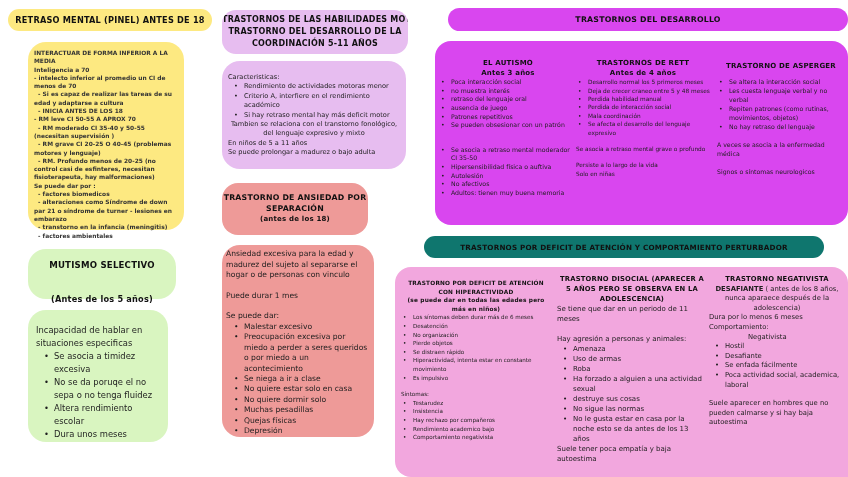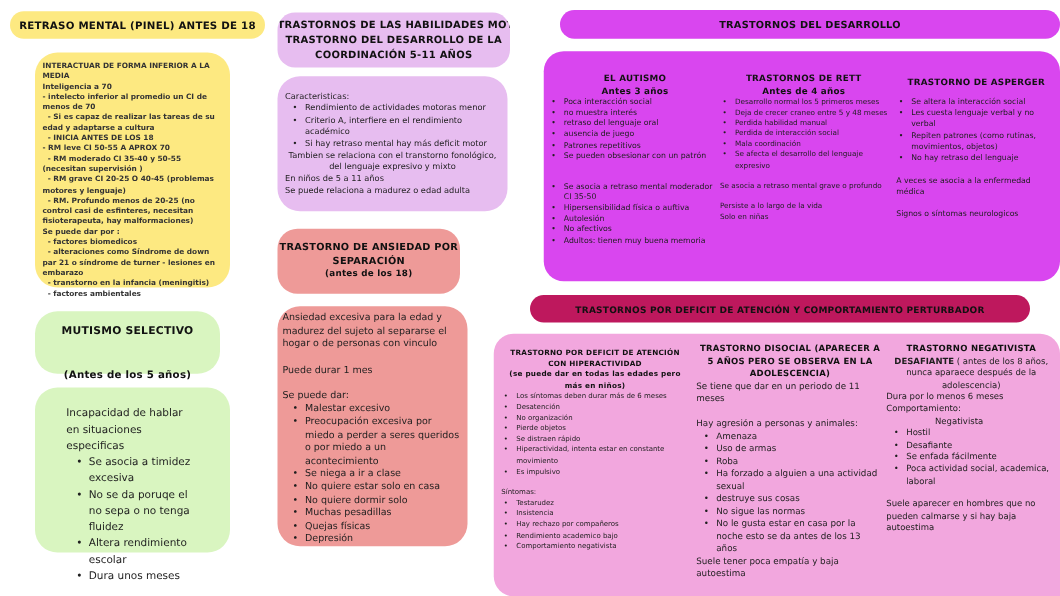--- a/index.html
+++ b/index.html
@@ -9,21 +9,21 @@
   .title { font-family: "DejaVu Sans", sans-serif; font-weight: bold; text-align: center; letter-spacing: 0.2px; color: #111; }
   ul { list-style: none; }
   ul li { position: relative; padding-left: 12px; }
   ul li::before { content: "•"; position: absolute; left: 2px; top: 0; }
   .yellow { background: #fde981; }
   .green { background: #d9f5c0; }
   .purple { background: #e7bdf0; }
   .red { background: #ee9a98; }
   .cyan { background: #d946ef; }
   .pink { background: #f2a7de; }
-  .pinkhdr { background: #be185d; }
+  .pinkhdr { background: #0f766e; }
   .t7 { font-size: 6.2px; line-height: 8.6px; }
   .t65 { font-size: 6.4px; line-height: 9.2px; }
   .t8 { font-size: 7.6px; line-height: 12px; }
   .t9 { font-size: 8.6px; line-height: 13.4px; }
   .center { text-align: center; }
 </style>
 </head>
 <body>
 
 <div class="box yellow" style="left:8px; top:9px; width:204px; height:22px; border-radius:12px; display:flex; align-items:center; justify-content:center;">
@@ -47,21 +47,21 @@
     <div style="white-space:pre-wrap;">  - transtorno en la infancia (meningitis)</div>
     <div style="white-space:pre-wrap;">  - factores ambientales</div>
   </div>
 </div>
 
 <div class="box green" style="left:28px; top:249px; width:148px; height:50px; border-radius:18px; padding-top:10px;">
   <div class="title" style="font-size:8.6px; line-height:12px;">MUTISMO SELECTIVO</div>
   <div class="title" style="font-size:8.2px; line-height:12px;margin-top:22px;">(Antes de los 5 años)</div>
 </div>
 
-<div class="box green" style="left:28px; top:310px; width:156px; height:132px; padding:14px 25px; border-radius:18px;">
+<div class="box green" style="left:28px; top:310px; width:140px; height:132px; padding:14px 8px; border-radius:18px;">
   <div class="t9" style="font-size:8.4px; line-height:13px;">Incapacidad de hablar en situaciones especificas</div>
   <ul class="t9" style="font-size:8.4px; line-height:13px; padding-left:6px;">
     <li>Se asocia a timidez excesiva</li>
     <li>No se da poruqe el no sepa o no tenga fluidez</li>
     <li>Altera rendimiento escolar</li>
     <li>Dura unos meses</li>
   </ul>
 </div>
 
 <div class="box purple" style="left:222px; top:10px; width:186px; height:44px; border-radius:14px; padding-top:4px; overflow:hidden;">
@@ -72,21 +72,21 @@
 
 <div class="box purple" style="left:222px; top:61px; width:184px; height:108px; padding:12px 6px; border-radius:18px;">
   <div class="t65" style="font-size:6.6px; line-height:9.4px;">Caracteristicas:</div>
   <ul class="t65" style="font-size:6.6px; line-height:9.4px; padding-left:4px;">
     <li>Rendimiento de actividades motoras menor</li>
     <li>Criterio A, interfiere en el rendimiento académico</li>
     <li>Si hay retraso mental hay más deficit motor</li>
   </ul>
   <div class="t65 center" style="font-size:6.6px; line-height:9.4px;">Tambien se relaciona con el transtorno fonológico, del lenguaje expresivo y mixto</div>
   <div class="t65" style="font-size:6.6px; line-height:9.4px;">En niños de 5 a 11 años</div>
-  <div class="t65" style="font-size:6.6px; line-height:9.4px;">Se puede relaciona a madurez o edad adulta</div>
+  <div class="t65" style="font-size:6.6px; line-height:9.4px;">Se puede prolongar a madurez o bajo adulta</div>
 </div>
 
 <div class="box red" style="left:222px; top:183px; width:146px; height:52px; border-radius:16px; padding-top:9px;">
   <div class="title" style="font-size:7.8px; line-height:11px;">TRASTORNO DE ANSIEDAD POR</div>
   <div class="title" style="font-size:7.8px; line-height:11px;">SEPARACIÓN</div>
   <div class="title" style="font-size:7px; line-height:11px;">(antes de los 18)</div>
 </div>
 
 <div class="box red" style="left:222px; top:245px; width:152px; height:192px; padding:4px 4px; border-radius:18px;">
   <div class="t8" style="font-size:7.6px; line-height:10.6px;">Ansiedad excesiva para la edad y madurez del sujeto al separarse el hogar o de personas con vinculo</div>

